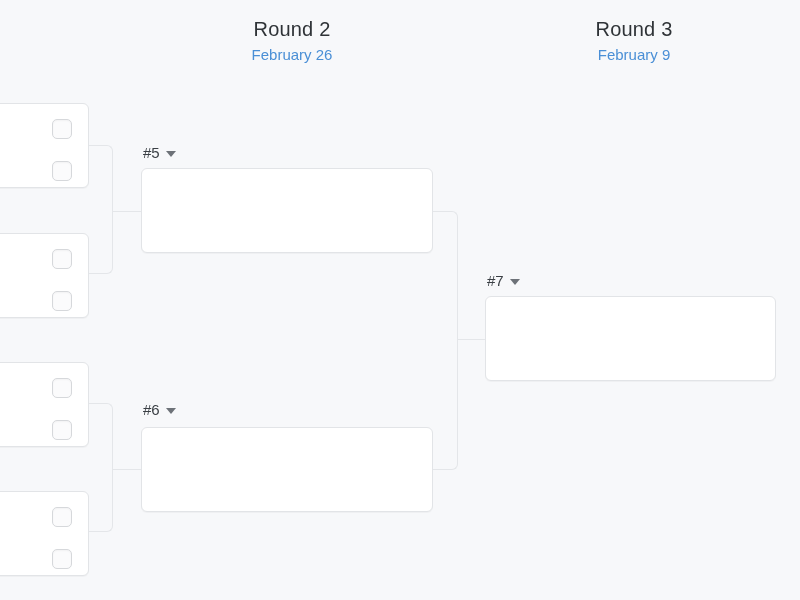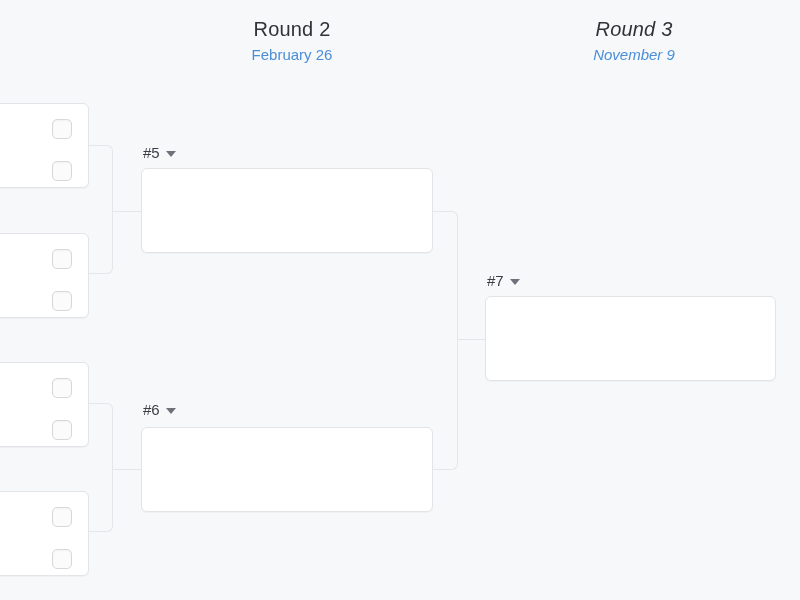--- a/index.html
+++ b/index.html
@@ -34,21 +34,21 @@
     font-weight: 400;
     letter-spacing: .2px;
   }
   .round-date {
     font-size: 15px;
     color: #4a8fd6;
     line-height: 22px;
     margin-top: 2px;
   }
   #header-round2 { left: 142px; top: 16px; }
-  #header-round3 { left: 484px; top: 16px; font-style: italic; }
+  #header-round3 { left: 484px; top: 16px; }
 
   
   .match-box {
     position: absolute;
     background: #ffffff;
     border: 1px solid #e2e4e7;
     border-radius: 6px;
     box-sizing: border-box;
     box-shadow: 0 1px 1px rgba(0,0,0,0.035);
   }
@@ -158,21 +158,21 @@
 
 <div id="bracket-root">
 
   <div class="round-header" id="header-round2">
     <div class="round-title">Round 2</div>
     <div class="round-date">February 26</div>
   </div>
 
   <div class="round-header" id="header-round3">
     <div class="round-title">Round 3</div>
-    <div class="round-date">November 9</div>
+    <div class="round-date">February 9</div>
   </div>
 
   <div class="conn h" style="left:89px; top:145px; width:18px;"></div>
 
   <div class="conn elbow tr" style="left:106px; top:145px; width:7px; height:7px;"></div>
 
   <div class="conn v" style="left:112px; top:151px; height:116px;"></div>
 
   <div class="conn elbow br" style="left:106px; top:267px; width:7px; height:7px;"></div>
 

